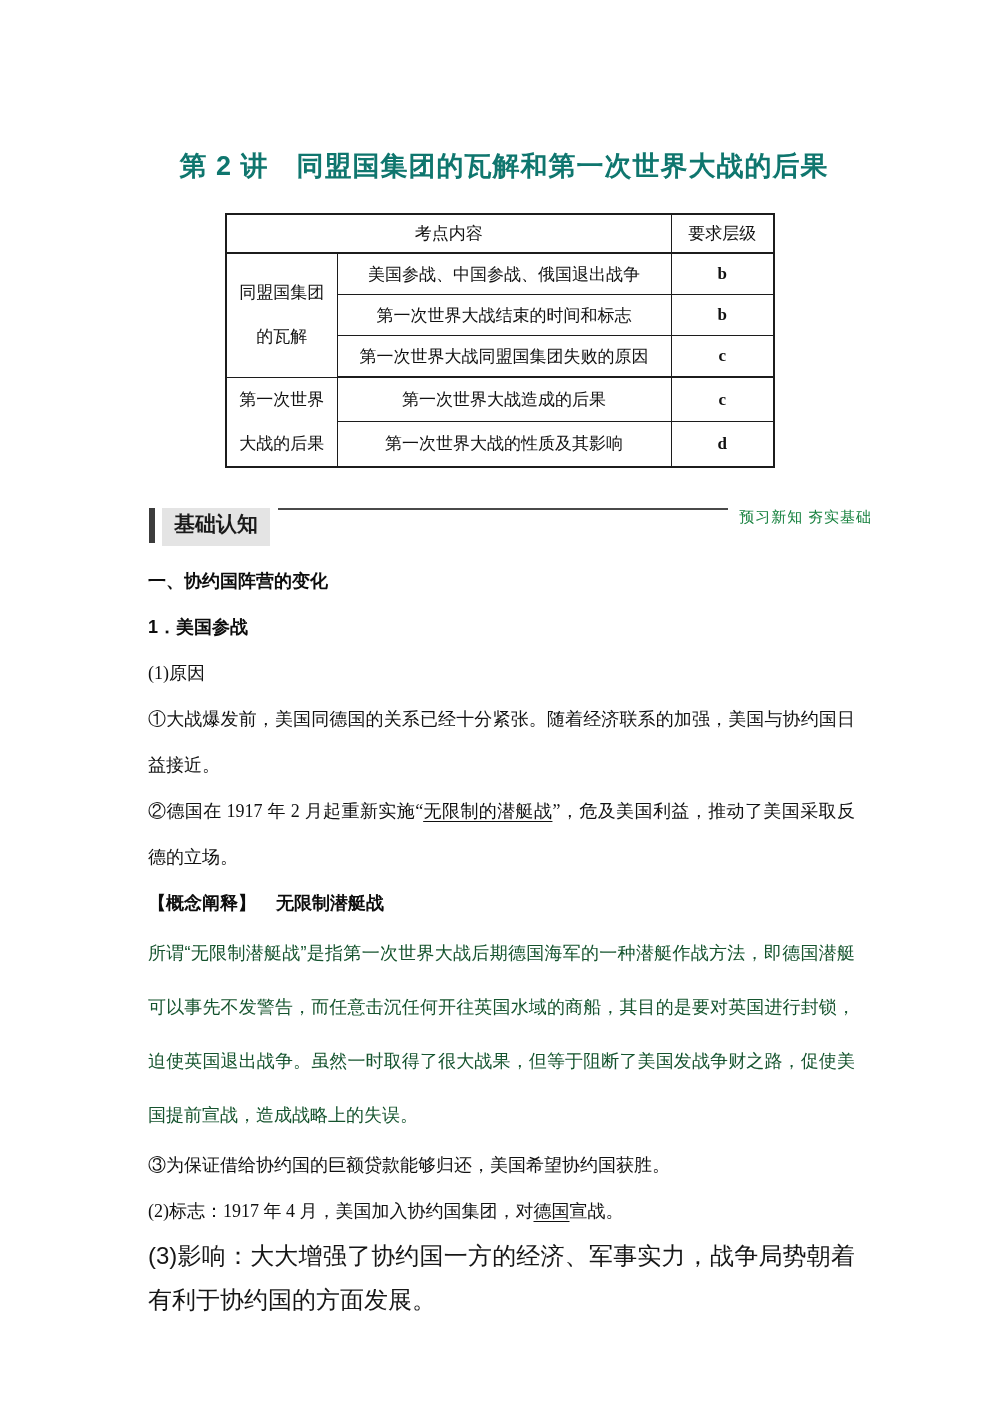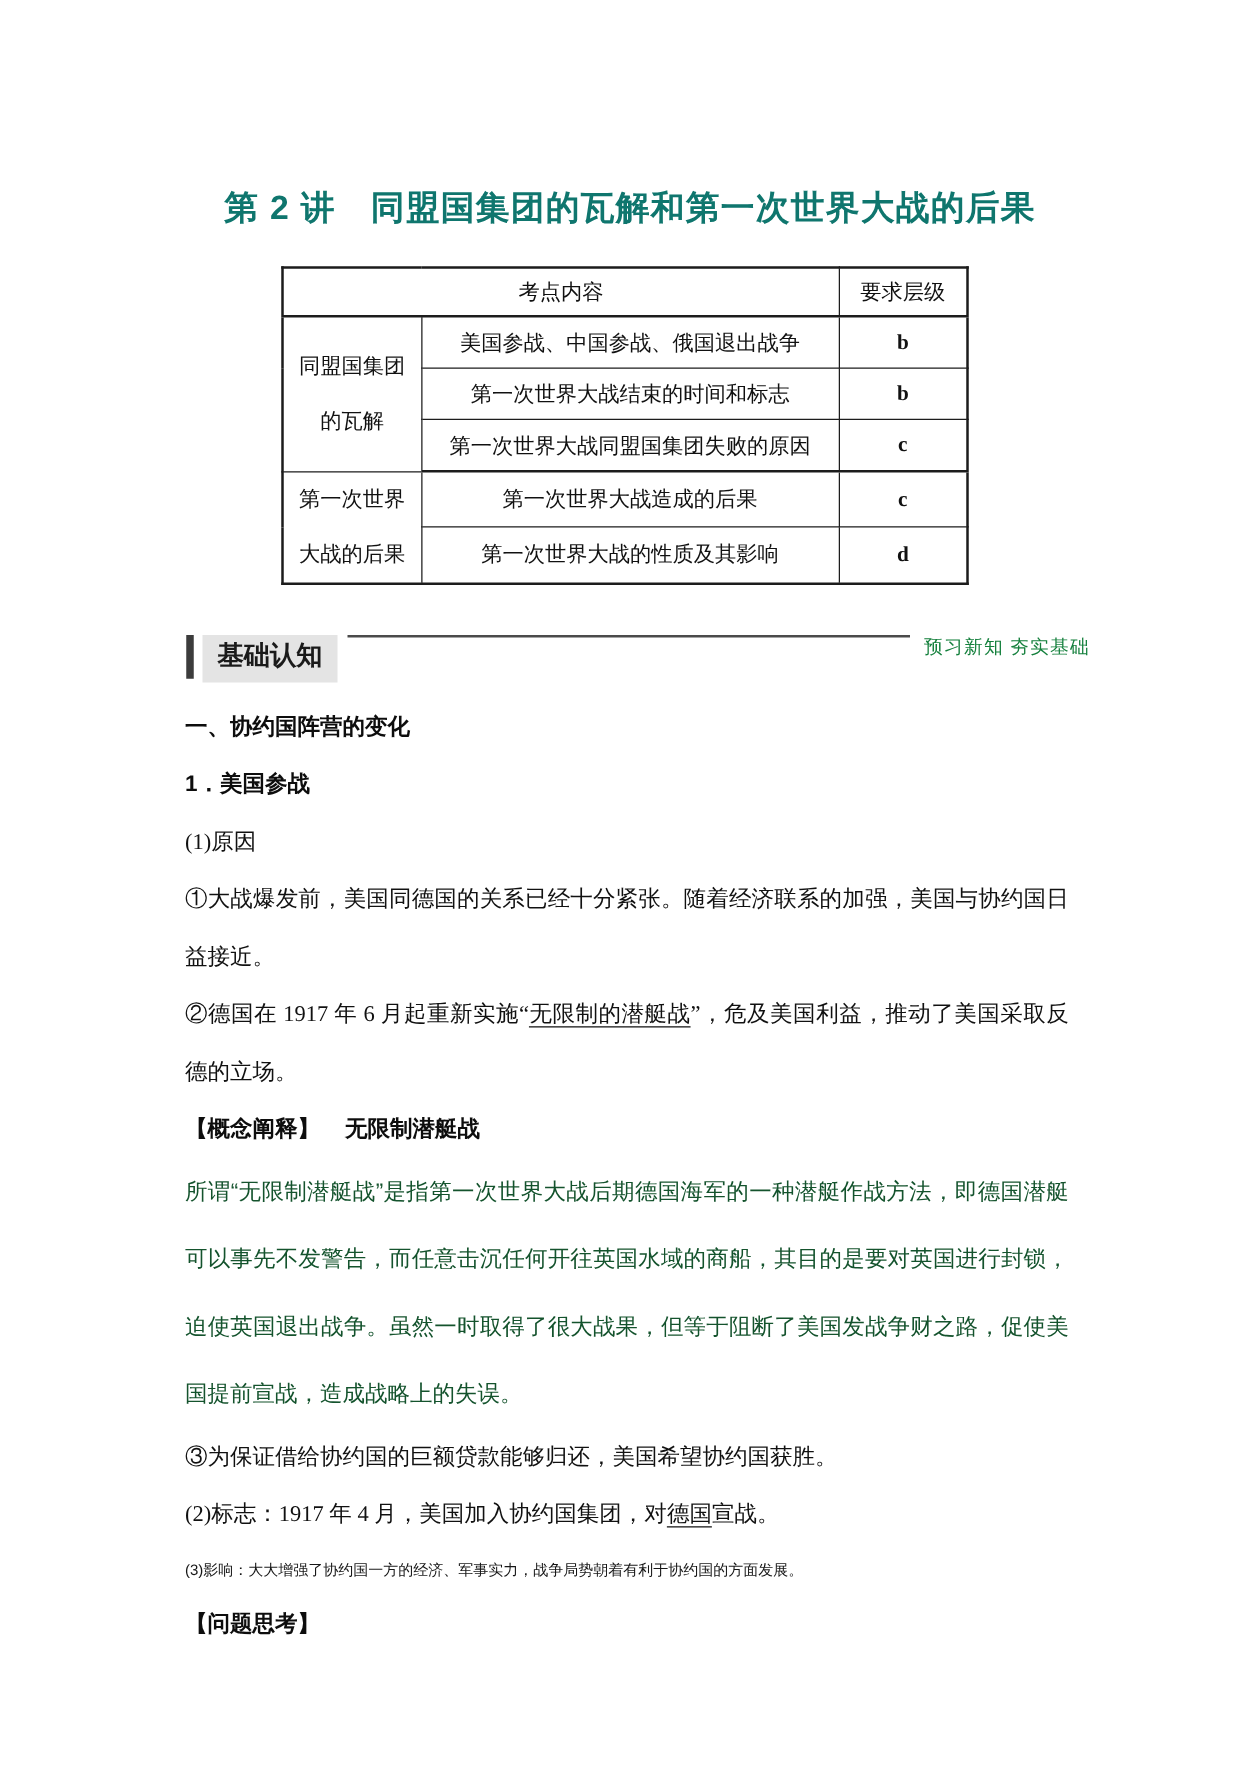--- a/index.html
+++ b/index.html
@@ -125,21 +125,21 @@
     font-family: "Liberation Sans", sans-serif;
     font-weight: 400;
     font-size: 18px;
     line-height: 54px;
     text-align: justify;
     color: #14532d;
   }
   .p-gothic-single {
     font-family: "Liberation Sans", sans-serif;
     font-weight: 400;
-    font-size: 12px;
+    font-size: 24px;
     line-height: 44px;
     text-align: justify;
     color: #161616;
   }
   .q-label {
     line-height: 42px;
   }
   .underline {
     text-decoration: underline;
     text-underline-offset: 4px;
@@ -208,29 +208,28 @@
   <div class="body-text">
 
     <p class="h-gothic">一、协约国阵营的变化</p>
 
     <p class="h-gothic">1．美国参战</p>
 
     <p class="p-serif">(1)原因</p>
 
     <p class="p-serif">①大战爆发前，美国同德国的关系已经十分紧张。随着经济联系的加强，美国与协约国日益接近。</p>
 
-    <p class="p-serif"><span>②德国在 1917 年 6 月起重新实施“</span><span class="underline">无限制的潜艇战</span><span>”，危及美国利益，推动了美国采取反德的立场。</span></p>
+    <p class="p-serif"><span>②德国在 1917 年 2 月起重新实施“</span><span class="underline">无限制的潜艇战</span><span>”，危及美国利益，推动了美国采取反德的立场。</span></p>
 
     <p class="h-gothic"><span>【概念阐释】</span><span class="concept-title">无限制潜艇战</span></p>
 
     <p class="p-gothic">所谓“无限制潜艇战”是指第一次世界大战后期德国海军的一种潜艇作战方法，即德国潜艇可以事先不发警告，而任意击沉任何开往英国水域的商船，其目的是要对英国进行封锁，迫使英国退出战争。虽然一时取得了很大战果，但等于阻断了美国发战争财之路，促使美国提前宣战，造成战略上的失误。</p>
 
     <p class="p-serif">③为保证借给协约国的巨额贷款能够归还，美国希望协约国获胜。</p>
 
     <p class="p-serif"><span>(2)标志：1917 年 4 月，美国加入协约国集团，对</span><span class="underline">德国</span><span>宣战。</span></p>
 
     <p class="p-gothic-single">(3)影响：大大增强了协约国一方的经济、军事实力，战争局势朝着有利于协约国的方面发展。</p>
 
-    <p class="h-gothic q-label">【问题思考】</p>
 
   </div>
 
 </div>
 
 </body></html>

